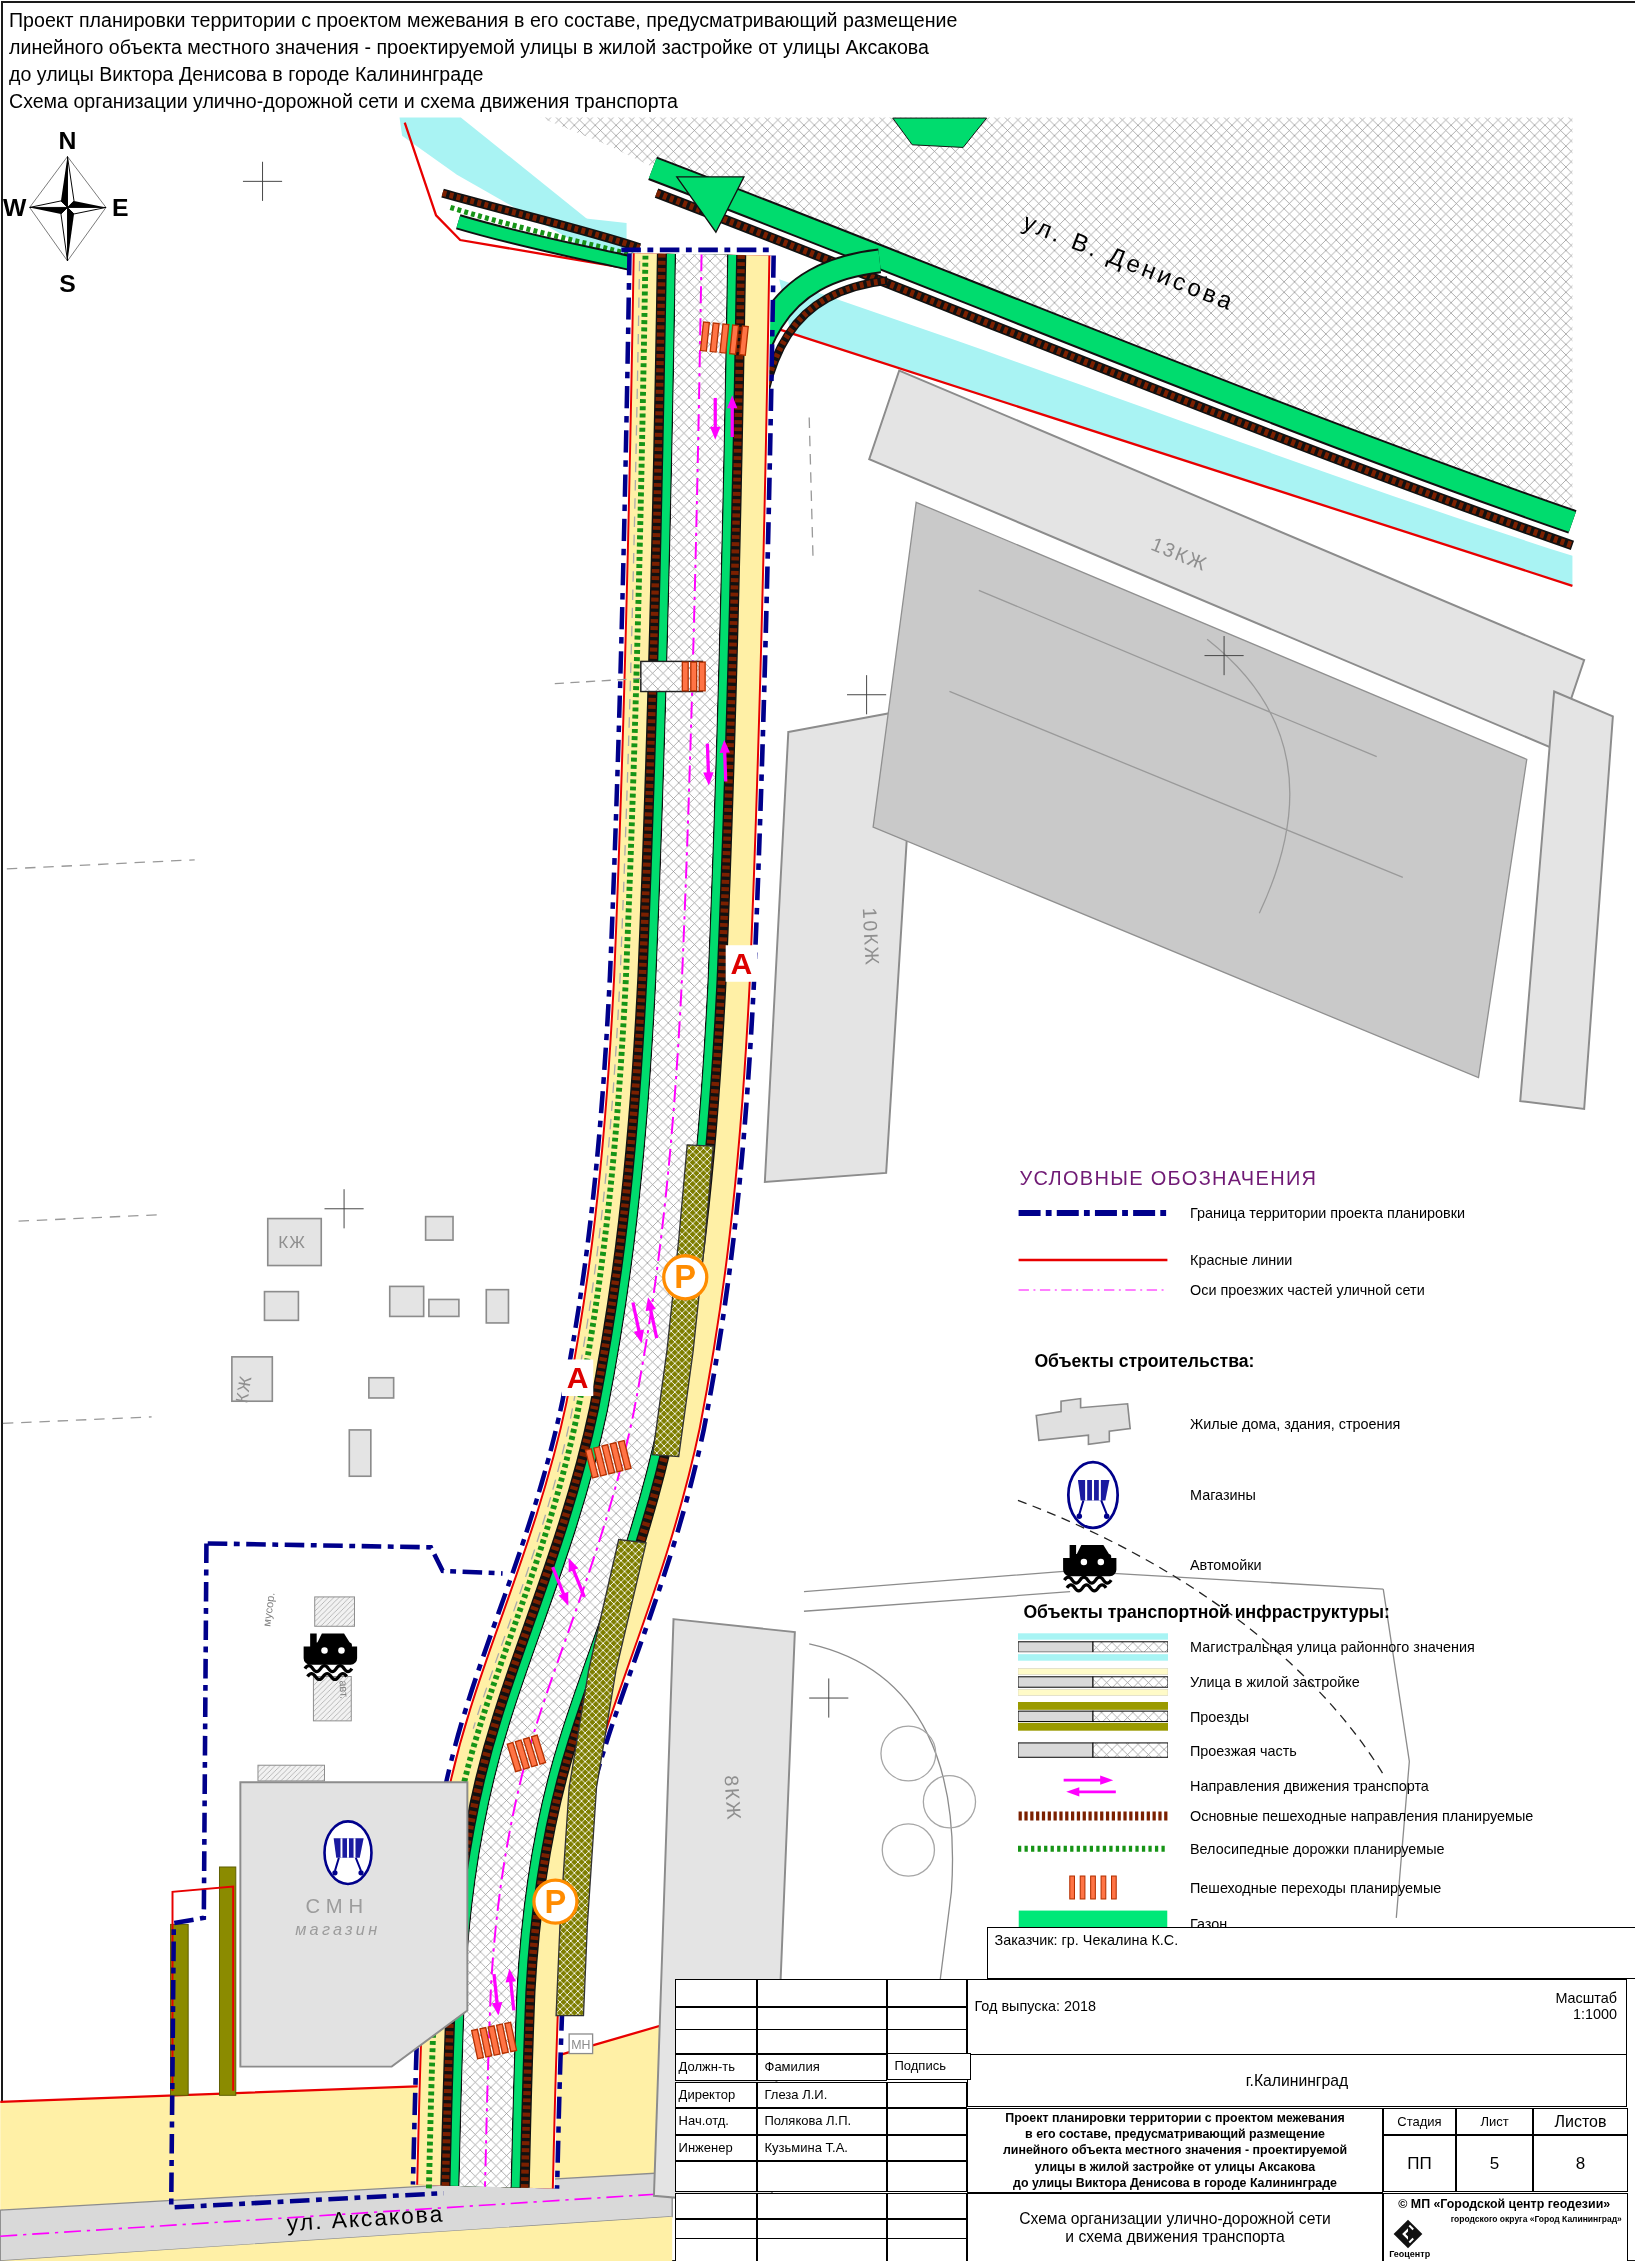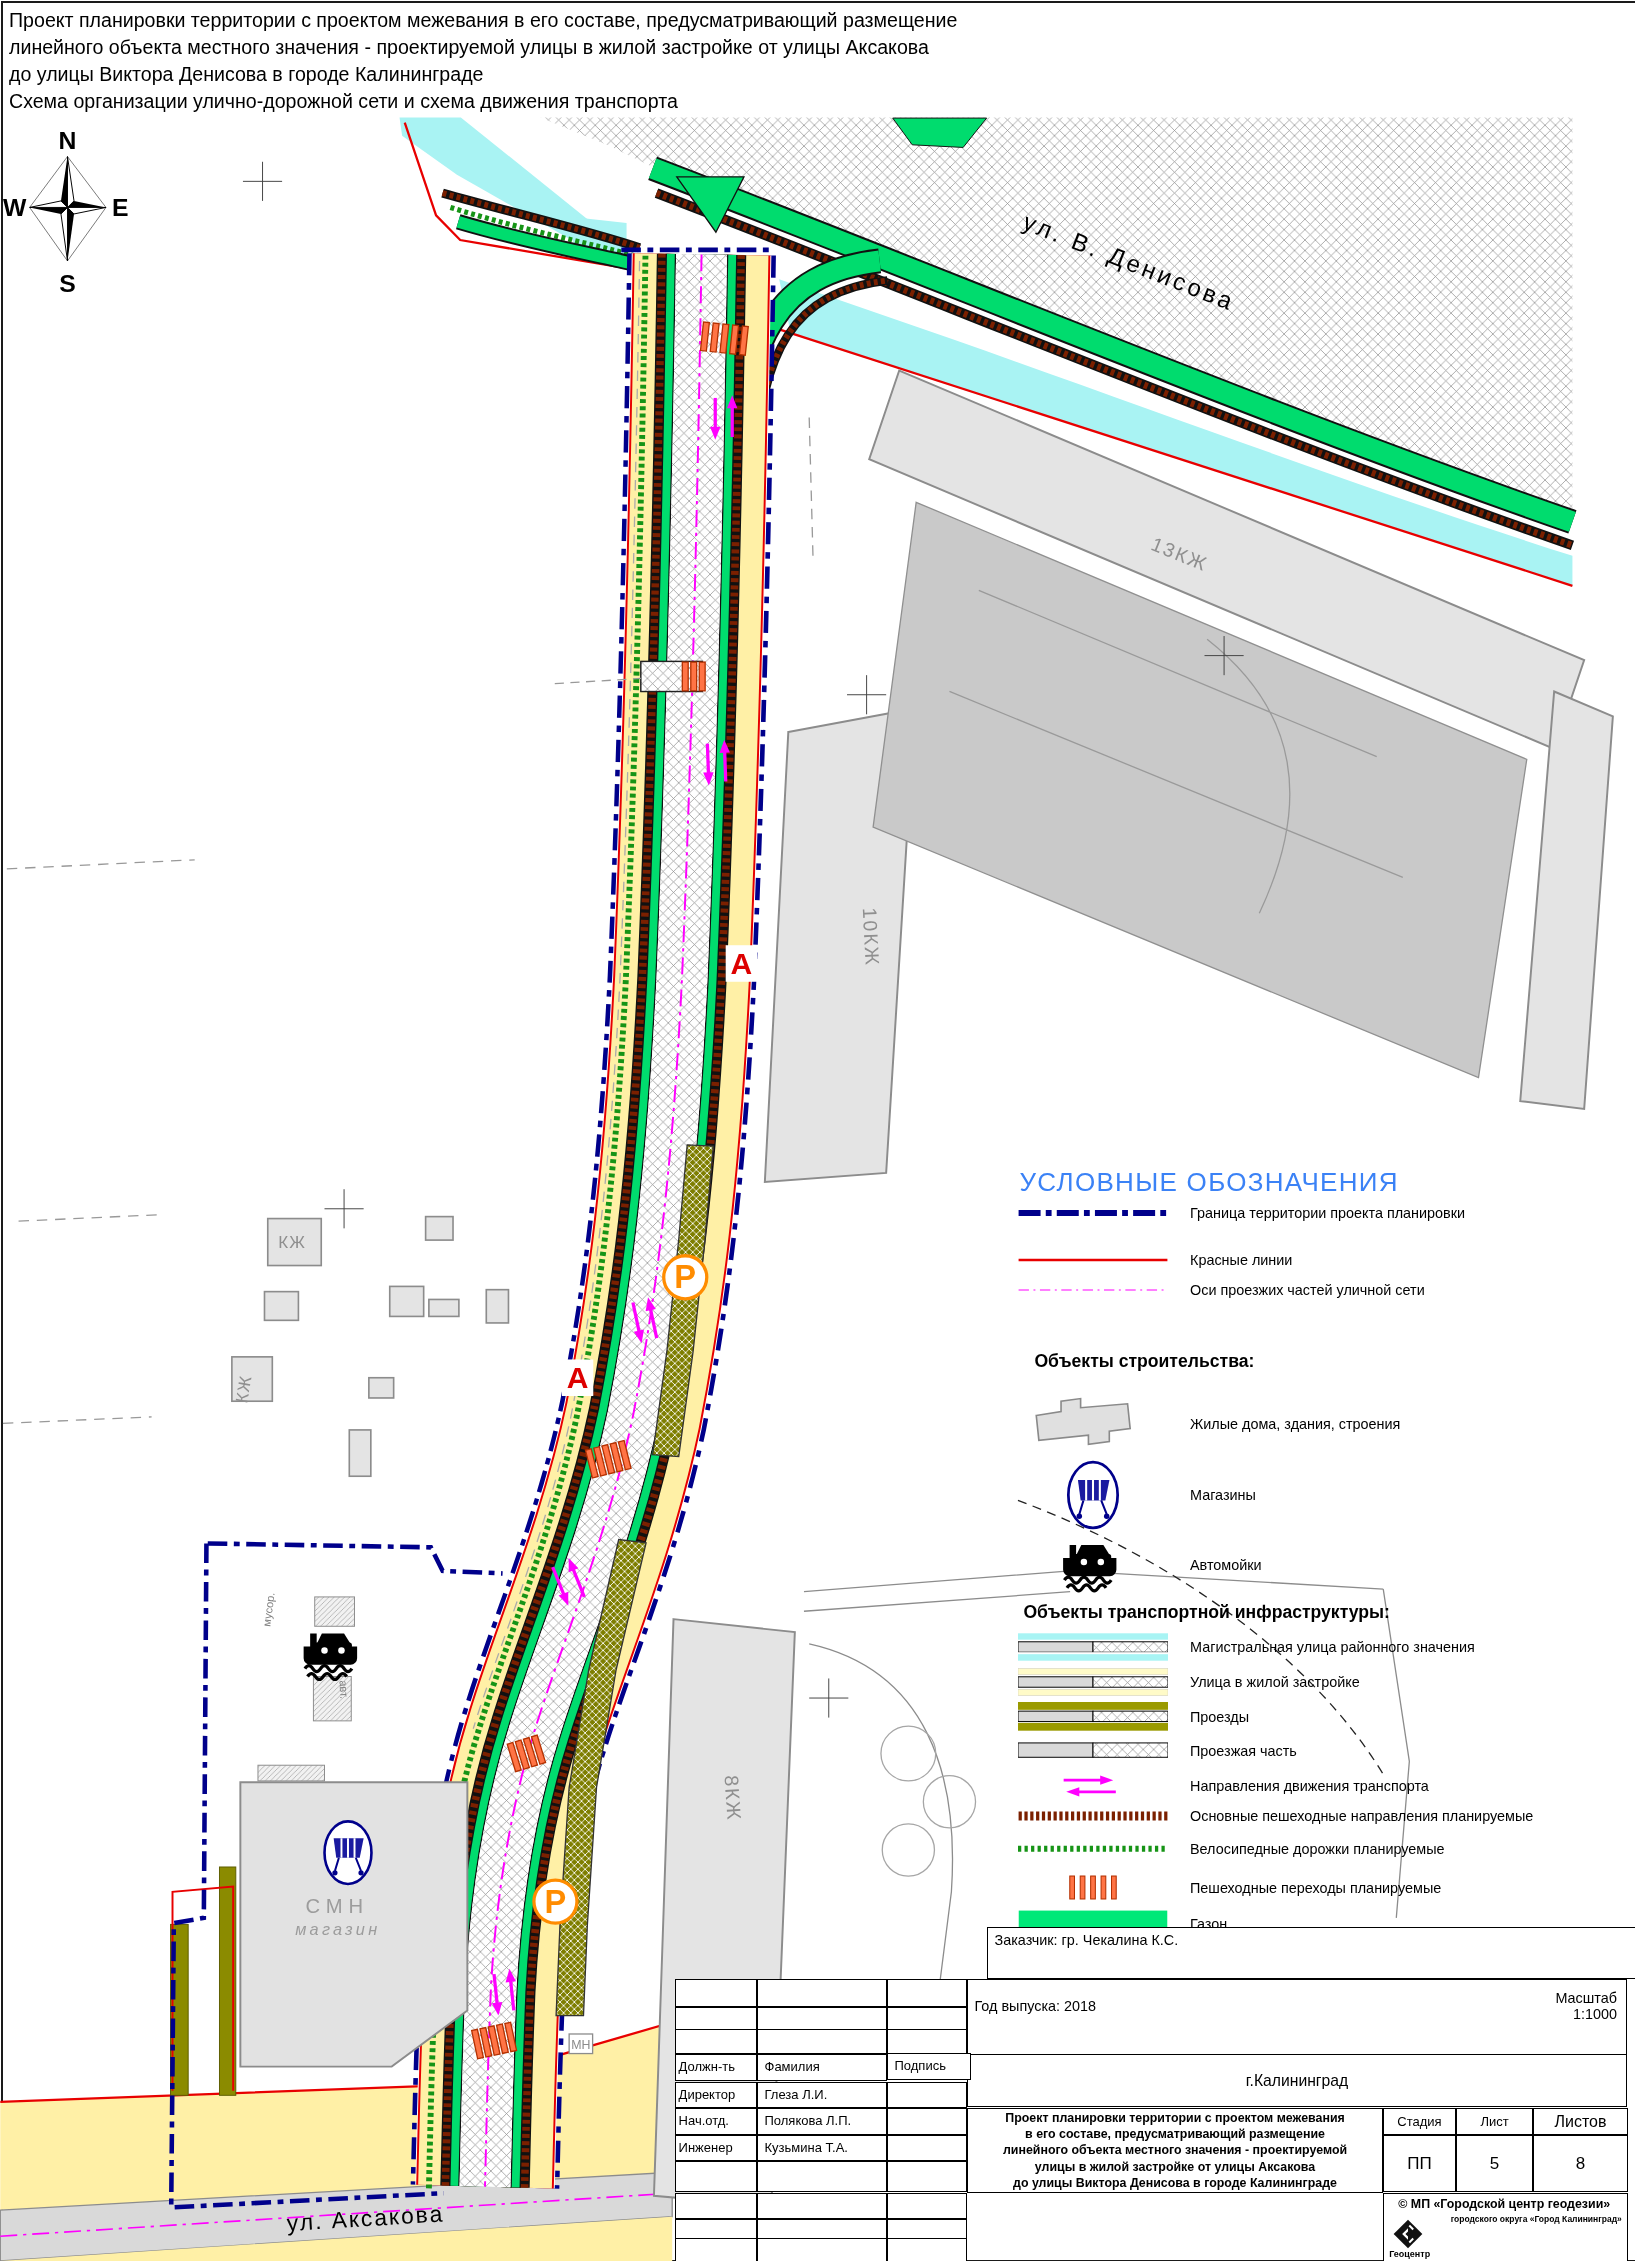--- a/index.html
+++ b/index.html
@@ -3,21 +3,21 @@
 <meta charset="utf-8">
 <style>
   html,body{margin:0;padding:0;background:#fff;}
   .sheet{position:relative;width:1636px;height:2261px;background:#fff;overflow:hidden;
          font-family:"Liberation Sans",sans-serif;color:#000;}
   .frame{position:absolute;left:1.3px;top:1.3px;width:1632px;height:2257px;border:2px solid #1a1a1a;pointer-events:none;}
   .doc-title{position:absolute;left:9px;top:6.5px;font-size:19.6px;line-height:27px;white-space:pre-line;color:#000;}
   svg text{font-family:"Liberation Sans",sans-serif;}
   
   .legend{position:absolute;left:1013px;top:1167px;width:620px;}
-  .legend .lg-title{position:absolute;left:6.5px;top:0px;font-size:26px;letter-spacing:1.3px;color:#3b82f6;}
+  .legend .lg-title{position:absolute;left:6.5px;top:0px;font-size:20px;letter-spacing:1.3px;color:#701a75;}
   .lg-row{position:absolute;height:26px;}
   .lg-sym{position:absolute;left:5.2px;width:150px;}
   .lg-label{position:absolute;left:177px;top:50%;transform:translateY(-50%);font-size:14.4px;white-space:nowrap;color:#000;}
   .lg-head{position:absolute;left:10.4px;font-size:17.6px;font-weight:bold;white-space:nowrap;}
   
   .tb{position:absolute;left:675px;top:1927px;width:953px;height:335px;font-size:14.4px;}
   .tb .cell{position:absolute;border:1.3px solid #000;box-sizing:border-box;background:#fff;}
   .tb .pad{padding:3.9px 6.5px;}
   .tb .center{display:flex;align-items:center;justify-content:center;text-align:center;}
   .pre{white-space:pre-line;}
@@ -496,20 +496,24 @@
     </div>
     <div class="cell center" style="left:708px;top:208px;width:73px;height:57px;font-size:17px;">
       <span>ПП</span>
     </div>
     <div class="cell center" style="left:781px;top:208px;width:77px;height:57px;font-size:17px;">
       <span>5</span>
     </div>
     <div class="cell center" style="left:858px;top:208px;width:95px;height:57px;font-size:17px;">
       <span>8</span>
     </div>
+    <div class="cell center pre" style="left:292px;top:266px;width:416px;height:69px;font-size:15.7px;">
+      <span class="pre">Схема организации улично-дорожной сети
+и схема движения транспорта</span>
+    </div>
     <div class="cell" style="left:708px;top:266px;width:245px;height:69px;">
       <div style="position:absolute;left:0;right:2.6px;top:2.6px;text-align:center;font-size:12.4px;font-weight:bold;">© МП «Городской центр геодезии»</div>
       <div style="position:absolute;right:5.2px;top:19.6px;font-size:8.5px;font-weight:bold;">городского округа «Город Калининград»</div>
       <svg width="30" height="30" style="position:absolute;left:9px;top:25px;" viewBox="0 0 46 46">
         <polygon points="23,1 45,23 23,45 1,23" fill="#111"></polygon>
         <path d="M14,23 L23,14 L23,19 L19,23 L23,27 L23,32 Z" fill="#fff"></path>
         <path d="M25,10 L31,16 M25,36 L31,30" stroke="#fff" stroke-width="3"></path>
       </svg>
       <div style="position:absolute;left:5.2px;top:55px;font-size:9px;font-weight:bold;">Геоцентр</div>
     </div>

